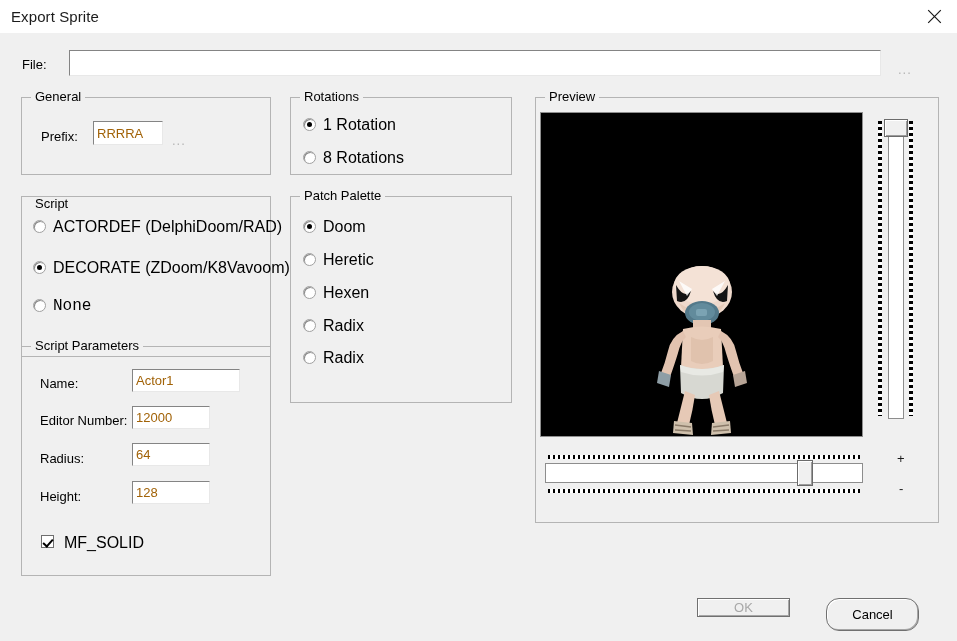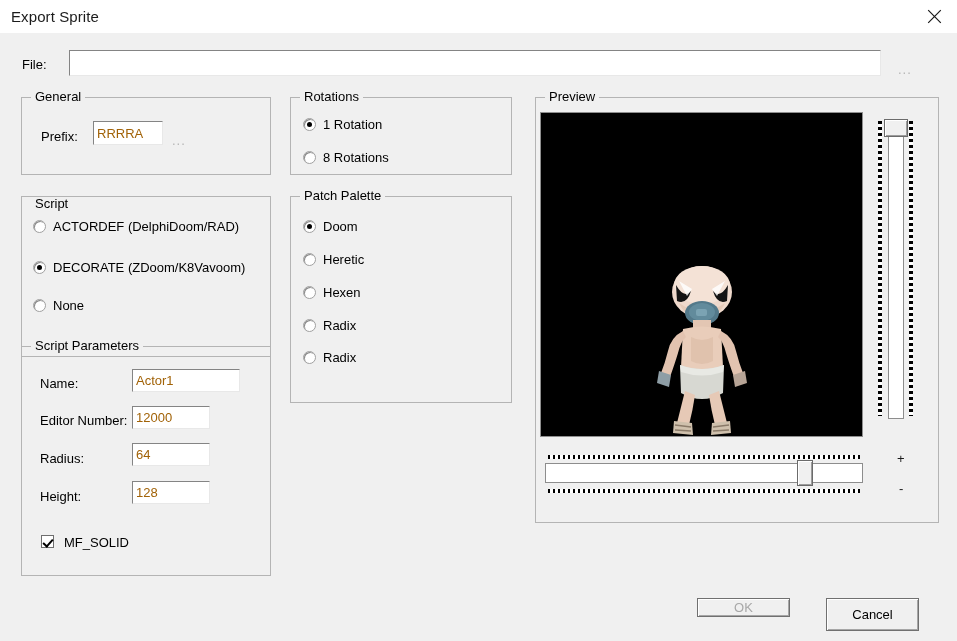--- a/index.html
+++ b/index.html
@@ -106,21 +106,21 @@
   .radio.checked::after {
     content: "";
     position: absolute;
     left: 3px; top: 3px;
     width: 5px; height: 5px;
     border-radius: 50%;
     background: #000000;
   }
   .radio-label {
     position: absolute;
-    font-size: 13px;
+    font-size: 16px;
     white-space: nowrap;
     line-height: 14px;
   }
   .checkbox {
     position: absolute;
     width: 13px; height: 13px;
     background: #ffffff;
     border: 1px solid #6e6e6e;
     box-sizing: border-box;
   }
@@ -243,21 +243,21 @@
     <div class="groupbox" style="left:21px; top:163px; width:250px; height:161px;"></div>
     <div class="group-title" style="left:31px; top:164px;">Script</div>
 
     <div class="radio" style="left:33px; top:187px;"></div>
     <div class="radio-label" style="left:53px; top:187px;">ACTORDEF (DelphiDoom/RAD)</div>
 
     <div class="radio checked" style="left:33px; top:228px;"></div>
     <div class="radio-label" style="left:53px; top:228px;">DECORATE (ZDoom/K8Vavoom)</div>
 
     <div class="radio" style="left:33px; top:266px;"></div>
-    <div class="radio-label" style="left:53px; top:266px;">None</div>
+    <div class="radio-label" style="left:53px; top:266px;font-family:Liberation Mono, monospace;">None</div>
 
     <div class="groupbox" style="left:21px; top:313px; width:250px; height:230px;"></div>
     <div class="group-title" style="left:31px; top:306px;">Script Parameters</div>
 
     <div class="lbl" style="left:40px; top:343px;">Name:</div>
     <input class="edit" type="text" style="left: 132px; top: 336px; width: 108px; height: 23px;" value="Actor1">
 
     <div class="lbl" style="left:40px; top:380px;text-align:right;">Editor Number:</div>
     <input class="edit" type="text" style="left: 132px; top: 373px; width: 78px; height: 23px;" value="12000">
 
@@ -355,16 +355,16 @@
       <div class="track-h-ticks" style="left:548px; top:422px; width:312px;"></div>
       <div class="track-h-ticks" style="left:548px; top:456px; width:312px;"></div>
       <div class="track-chan" style="left:545px; top:430px; width:318px; height:20px;"></div>
       <div class="track-thumb" style="left:797px; top:427px; width:16px; height:26px;"></div>
     </div>
 
     <div class="pm-label" style="left:897px; top:420px;">+</div>
     <div class="pm-label" style="left:899px; top:450px;">-</div>
 
     <div class="pushbtn disabled" style="left:697px; top:565px; width:93px; height:19px;">OK</div>
-    <div class="pushbtn" style="left:826px; top:565px; width:93px; height:33px;">Cancel</div>
+    <div class="pushbtn" style="left:826px; top:565px; width:93px; height:33px;border-radius:13px;">Cancel</div>
 
   </div>
 </div>
 
 </body></html>

